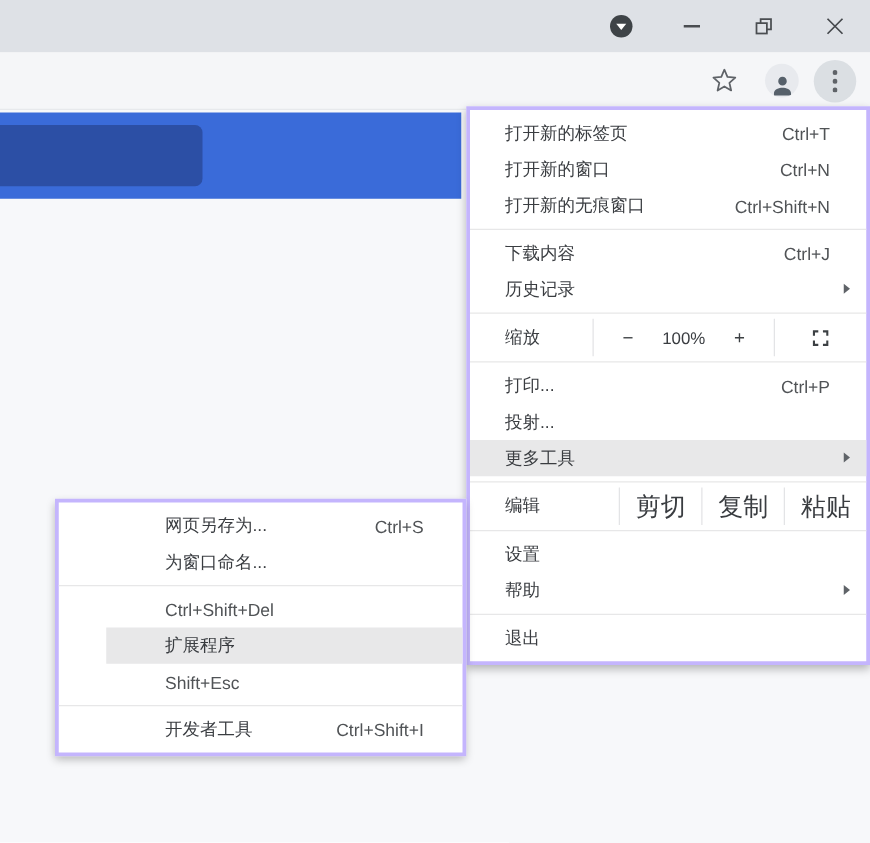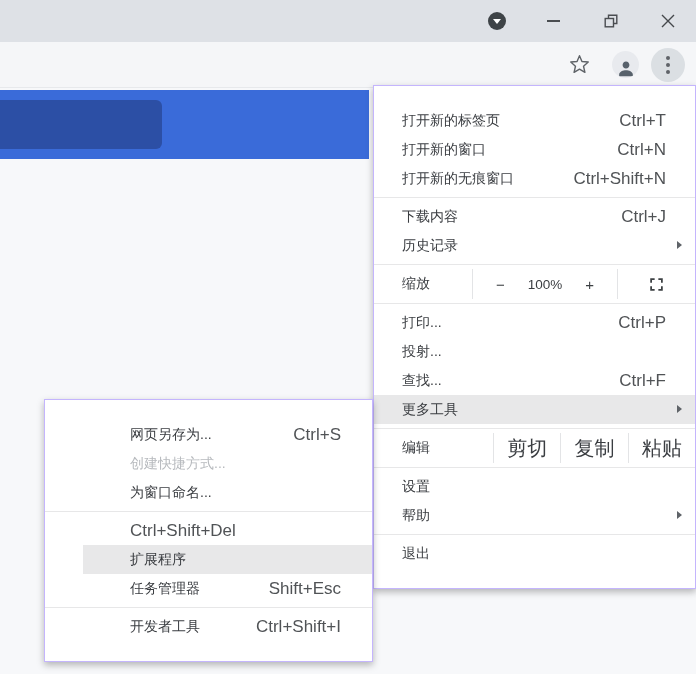--- a/index.html
+++ b/index.html
@@ -27,30 +27,30 @@
   .dots-circle{width:34px;height:34px;border-radius:50%;background:#dbdfe3;
                display:flex;align-items:center;justify-content:center;cursor:pointer;}
 
   
   .page{position:absolute;top:88px;left:0;width:696px;height:586px;background:var(--page-bg,#f7f8fa);}
   .banner{position:absolute;top:2px;left:0;width:369px;height:69px;background:var(--accent,#3a6bd9);}
   .banner-inner{position:absolute;top:10px;left:0;width:162px;height:49px;
                 background:var(--accent-dark,#2c4fa5);border-radius:0 6px 6px 0;}
 
   
-  .menu{position:absolute;background:var(--menu-bg,#fff);border:1px solid #c4b5fd;
-        box-shadow:0 3px 7px rgba(0,0,0,.28);box-sizing:border-box;padding:20px 0;}
+  .menu{position:absolute;background:var(--menu-bg,#fff);border:3px solid #c4b5fd;
+        box-shadow:0 3px 7px rgba(0,0,0,.28);box-sizing:border-box;padding:4px 0;}
   #main-menu{left:373px;top:85px;width:323px;z-index:5;}
   #sub-menu{left:44px;top:399px;width:329px;z-index:6;}
 
   .mi{height:29px;display:flex;align-items:center;position:relative;
       font-size:14px;color:var(--text,#3a3d41);padding:0 29px 0 28px;cursor:default;white-space:nowrap;}
   #sub-menu .mi{padding:0 31px 0 47px;margin-left:38px;}
   .label{flex:1;}
-  .shortcut{font-size:17px;color:var(--shortcut,#505356);}
+  .shortcut{font-size:14px;color:var(--shortcut,#505356);}
   .arrow{position:absolute;right:13px;top:50%;margin-top:-4.5px;width:0;height:0;
          border-left:5.5px solid #5f6368;border-top:4.5px solid transparent;border-bottom:4.5px solid transparent;}
   .hl{background:var(--highlight,#e8e8e9);}
   .disabled{color:var(--disabled,#b7babe);}
   .sep{height:1px;background:var(--separator,#e7e7e8);margin:4px 0;}
 
   
   .zoomrow,.editrow{padding:0;height:30px;}
   .zc1{width:99px;height:100%;display:flex;align-items:center;padding-left:28px;
        box-sizing:border-box;border-right:1px solid var(--divider,#e3e4e6);}
@@ -164,24 +164,20 @@
         </div>
       </div>
       <div class="sep"></div>
       <div class="mi">
         <span class="label">打印...</span>
         <span class="shortcut">Ctrl+P</span>
       </div>
       <div class="mi">
         <span class="label">投射...</span>
       </div>
-      <div class="mi">
-        <span class="label">查找...</span>
-        <span class="shortcut">Ctrl+F</span>
-      </div>
       <div class="mi hl">
         <span class="label">更多工具</span>
         <i class="arrow"></i>
       </div>
       <div class="sep"></div>
       <div class="mi editrow">
         <div class="ec1">
           <span>编辑</span>
         </div>
         <button class="ecb">剪切</button>
@@ -200,35 +196,31 @@
       <div class="mi">
         <span class="label">退出</span>
       </div>
     </div>
 
   <div class="menu" id="sub-menu">
       <div class="mi">
         <span class="label">网页另存为...</span>
         <span class="shortcut">Ctrl+S</span>
       </div>
-      <div class="mi disabled">
-        <span class="label">创建快捷方式...</span>
-      </div>
       <div class="mi">
         <span class="label">为窗口命名...</span>
       </div>
       <div class="sep"></div>
       <div class="mi">
         <span class="shortcut">Ctrl+Shift+Del</span>
       </div>
       <div class="mi hl">
         <span class="label">扩展程序</span>
       </div>
       <div class="mi">
-        <span class="label">任务管理器</span>
         <span class="shortcut">Shift+Esc</span>
       </div>
       <div class="sep"></div>
       <div class="mi">
         <span class="label">开发者工具</span>
         <span class="shortcut">Ctrl+Shift+I</span>
       </div>
     </div>
 
 </div>

